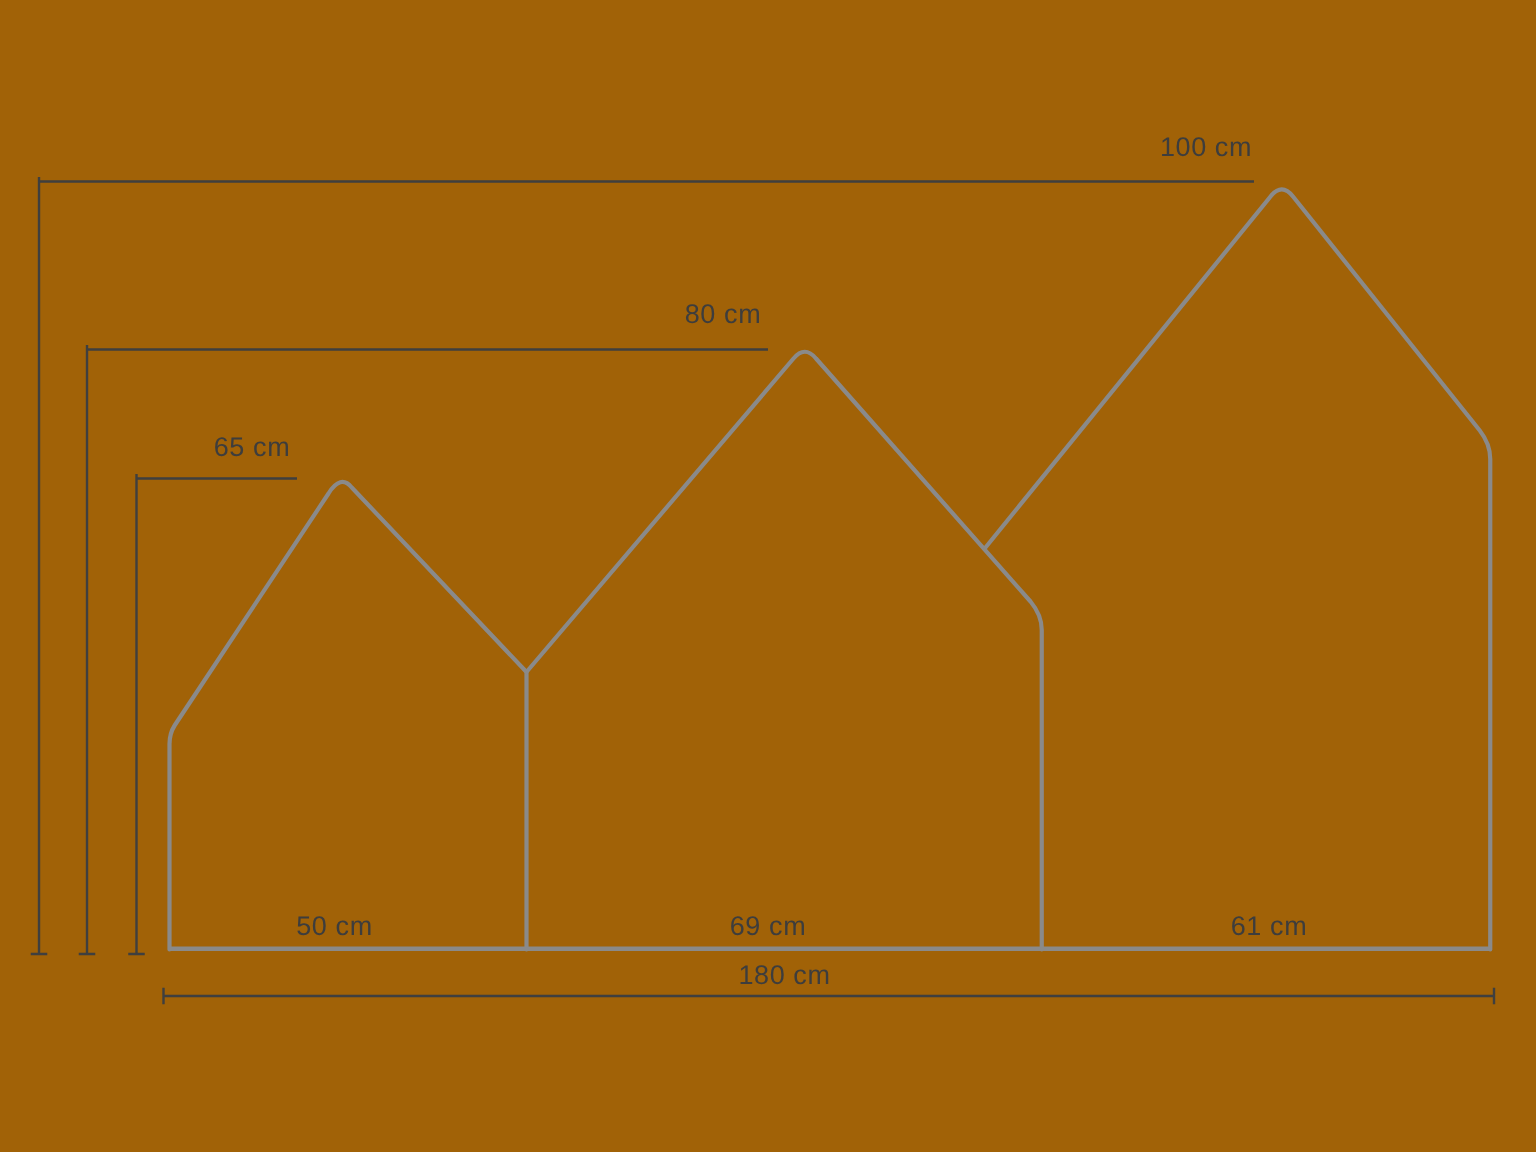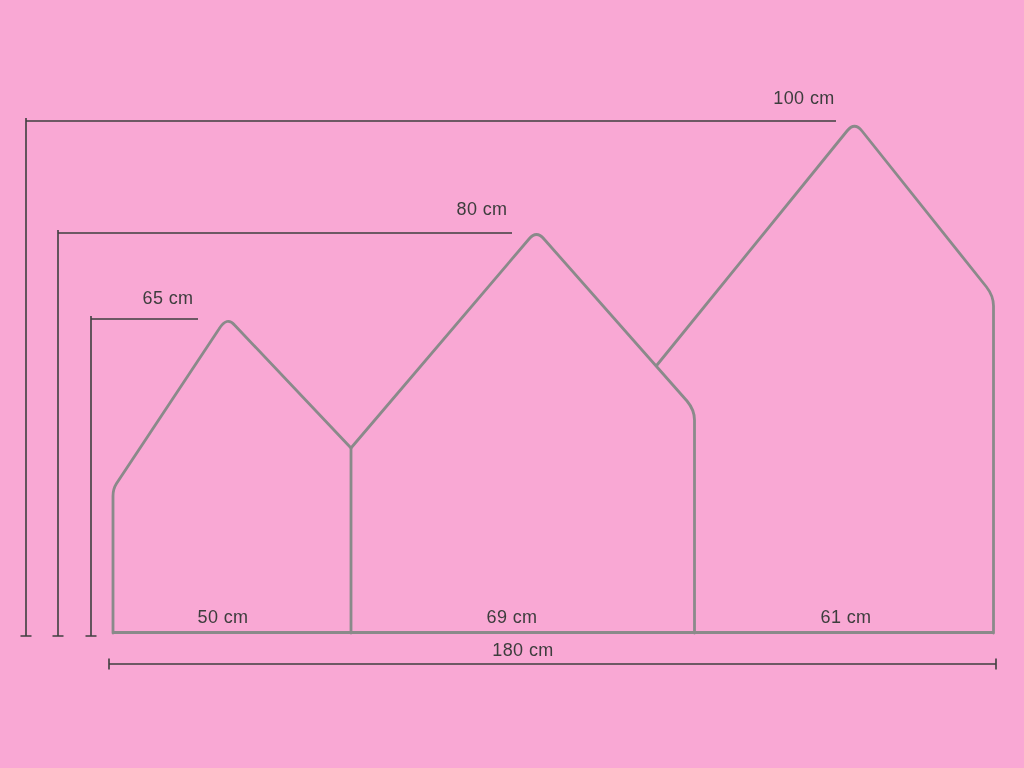--- a/index.html
+++ b/index.html
@@ -4,21 +4,21 @@
 <style>
   html, body {
     margin: 0;
     padding: 0;
     background: #ffffff;
   }
   .canvas {
     position: relative;
     width: 1024px;
     height: 768px;
-    background: #f9a8d4;
+    background: #a16207;
     overflow: hidden;
   }
   svg {
     display: block;
     width: 1024px;
     height: 768px;
   }
   .panel-outline {
     fill: none;
     stroke: #8a8a8a;

